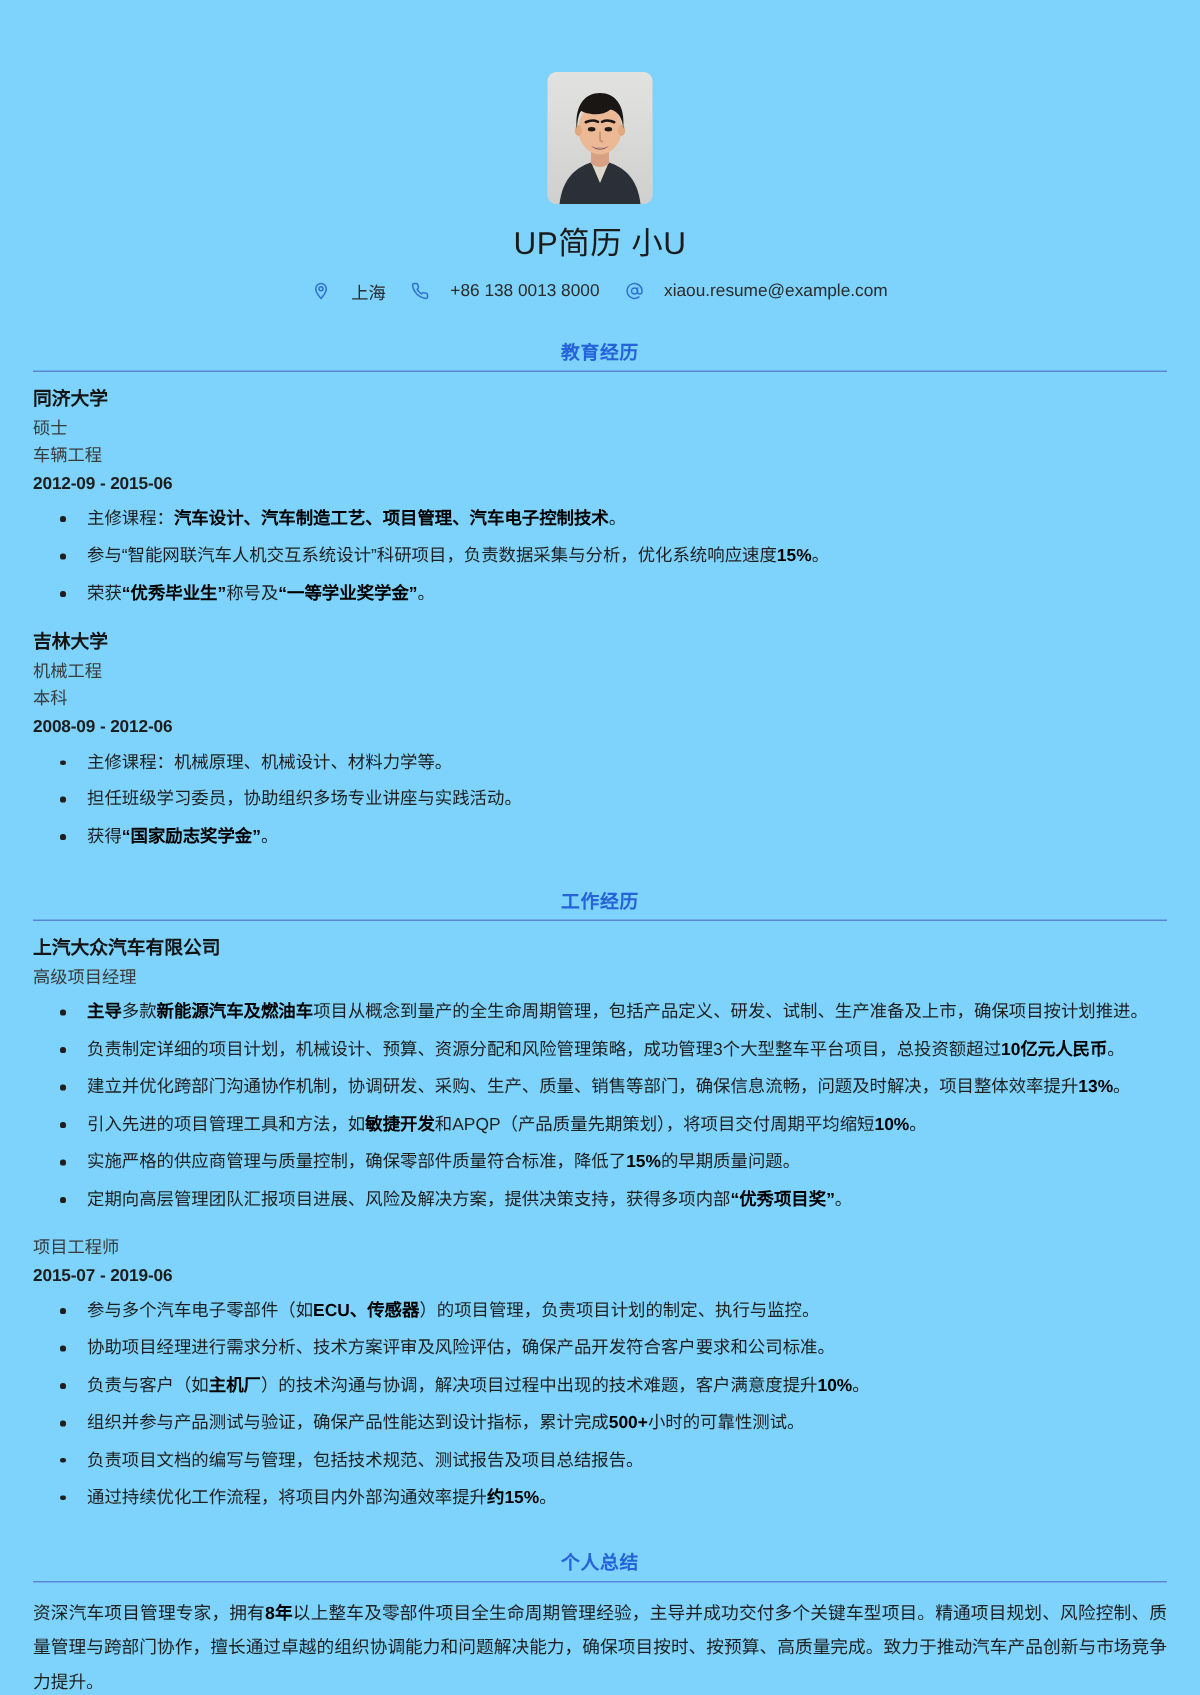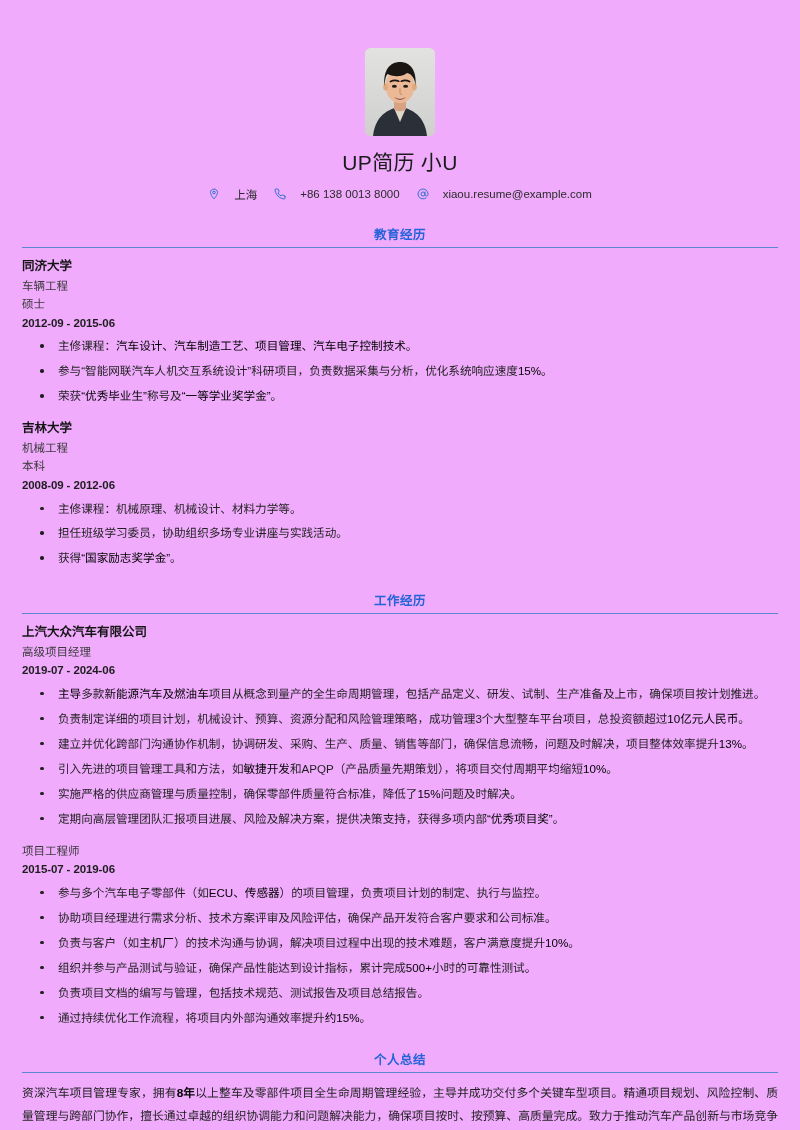--- a/index.html
+++ b/index.html
@@ -10,21 +10,21 @@
   body {
     font-family: "Liberation Sans", "DejaVu Sans", sans-serif;
     color: #1a1a1a;
     -webkit-font-smoothing: antialiased;
   }
   #resume-page {
     position: relative;
     width: 800px;
     height: 1130px;
     margin: 0 auto;
-    background: #f0abfc;
+    background: #7dd3fc;
     overflow: hidden;
     box-sizing: border-box;
     padding: 0 22px;
   }
 
   
   .header {
     padding-top: 48px;
     text-align: center;
   }
@@ -131,21 +131,21 @@
   .bullets li::before {
     content: "";
     position: absolute;
     left: 18px;
     top: 8px;
     width: 3.5px;
     height: 3.5px;
     border-radius: 50%;
     background: #1f1f1f;
   }
-  .bullets li b { font-weight: normal; color: #000; }
+  .bullets li b { font-weight: bold; color: #000; }
 
   .summary-text {
     font-size: 11.8px;
     line-height: 1.95;
     color: #1f1f1f;
     text-align: justify;
     margin: 0;
   }
   .summary-text b { font-weight: bold; color:#000; }
 </style>
@@ -227,22 +227,22 @@
 
     </div>
   </div>
 
   <div id="sections-host">
       <div class="section">
         <div class="section-title">教育经历</div>
         <div class="section-rule"></div>
         <div class="entry">
           <div class="entry-org">同济大学</div>
+          <div class="entry-sub">硕士</div>
           <div class="entry-sub">车辆工程</div>
-          <div class="entry-sub">硕士</div>
           <div class="entry-date">2012-09 - 2015-06</div>
           <ul class="bullets">
             <li><span>主修课程：</span><b>汽车设计、汽车制造工艺、项目管理、汽车电子控制技术</b><span>。</span></li>
             <li><span>参与“智能网联汽车人机交互系统设计”科研项目，负责数据采集与分析，优化系统响应速度</span><b>15%</b><span>。</span></li>
             <li><span>荣获</span><b>“优秀毕业生”</b><span>称号及</span><b>“一等学业奖学金”</b><span>。</span></li>
           </ul>
         </div>
         <div class="entry">
           <div class="entry-org">吉林大学</div>
           <div class="entry-sub">机械工程</div>
@@ -254,27 +254,26 @@
             <li><span>获得</span><b>“国家励志奖学金”</b><span>。</span></li>
           </ul>
         </div>
       </div>
       <div class="section">
         <div class="section-title">工作经历</div>
         <div class="section-rule"></div>
         <div class="entry">
           <div class="entry-org">上汽大众汽车有限公司</div>
           <div class="entry-sub">高级项目经理</div>
-          <div class="entry-date">2019-07 - 2024-06</div>
           <ul class="bullets">
             <li><b>主导</b><span>多款</span><b>新能源汽车及燃油车</b><span>项目从概念到量产的全生命周期管理，包括产品定义、研发、试制、生产准备及上市，确保项目按计划推进。</span></li>
             <li><span>负责制定详细的项目计划，机械设计、预算、资源分配和风险管理策略，成功管理</span><span>3个大型整车平台项目</span><span>，总投资额超过</span><b>10亿元人民币</b><span>。</span></li>
             <li><span>建立并优化跨部门沟通协作机制，协调研发、采购、生产、质量、销售等部门，确保信息流畅，问题及时解决，项目整体效率提升</span><b>13%</b><span>。</span></li>
             <li><span>引入先进的项目管理工具和方法，如</span><b>敏捷开发</b><span>和APQP（产品质量先期策划），将项目交付周期平均缩短</span><b>10%</b><span>。</span></li>
-            <li><span>实施严格的供应商管理与质量控制，确保零部件质量符合标准，降低了</span><b>15%</b><span>问题及时解决。</span></li>
+            <li><span>实施严格的供应商管理与质量控制，确保零部件质量符合标准，降低了</span><b>15%</b><span>的早期质量问题。</span></li>
             <li><span>定期向高层管理团队汇报项目进展、风险及解决方案，提供决策支持，获得多项内部</span><b>“优秀项目奖”</b><span>。</span></li>
           </ul>
         </div>
         <div class="entry">
           <div class="entry-sub">项目工程师</div>
           <div class="entry-date">2015-07 - 2019-06</div>
           <ul class="bullets">
             <li><span>参与多个汽车电子零部件（如</span><b>ECU、传感器</b><span>）的项目管理，负责项目计划的制定、执行与监控。</span></li>
             <li><span>协助项目经理进行需求分析、技术方案评审及风险评估，确保产品开发符合客户要求和公司标准。</span></li>
             <li><span>负责与客户（如</span><b>主机厂</b><span>）的技术沟通与协调，解决项目过程中出现的技术难题，客户满意度提升</span><b>10%</b><span>。</span></li>

